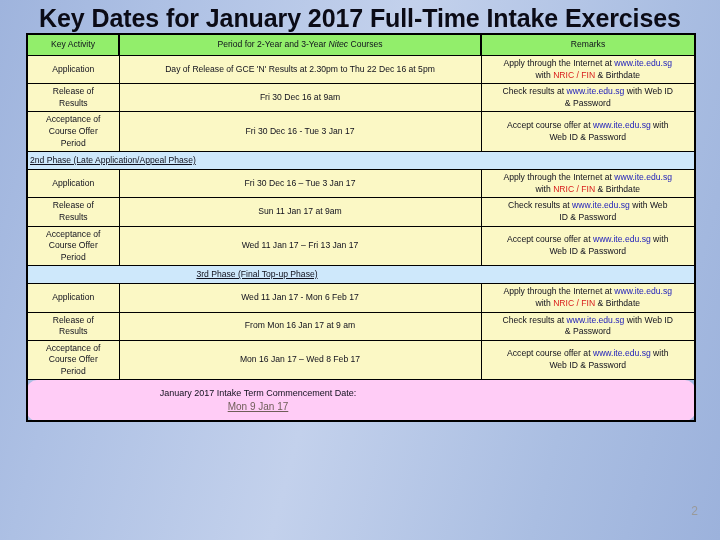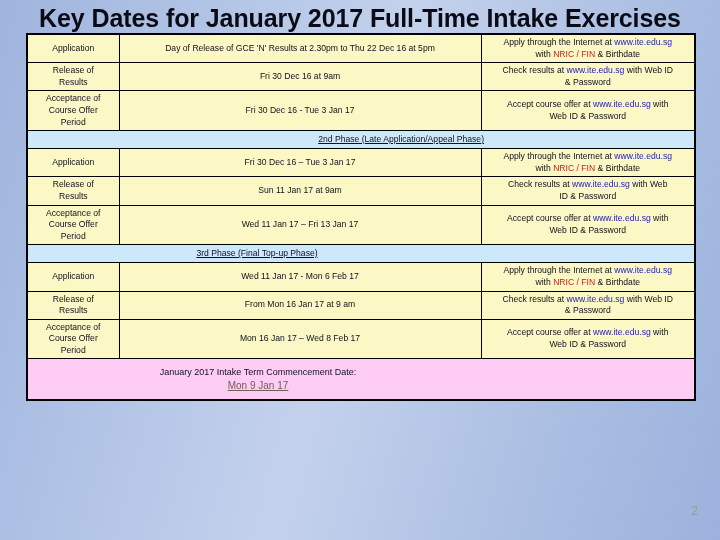--- a/index.html
+++ b/index.html
@@ -86,20 +86,21 @@
   }
   .red {
     color: #d81b1b;
   }
 
   tr.foot td {
     background: #ffccf6;
     height: 34px;
     padding: 3px;
     position: relative;
+    border-radius: 10px;
   }
   .foot-l1 { font-size: 9px; display: block; }
   .foot-l2 {
     font-size: 10px;
     display: block;
     color: #6f5d58;
     text-decoration: underline;
     margin-top: 1px;
   }
   #pagenum {
@@ -118,41 +119,46 @@
   <div id="title">Key Dates for January 2017 Full-Time Intake Exercises</div>
 
   <div id="tablewrap">
     <table class="kd">
       <colgroup>
         <col class="c1">
           <col class="c2">
           <col class="c3">
       </colgroup>
       <tbody id="tbody">
+          <tr class="hdr">
+            <td>Key Activity</td>
+            <td class="sp"><span>Period for 2-Year and 3-Year </span><span class="ital">Nitec</span><span> Courses</span></td>
+            <td class="sp">Remarks</td>
+          </tr>
           <tr class="body">
             <td class="act" style="white-space: pre-line;">Application</td>
             <td class="per">Day of Release of  GCE 'N' Results  at 2.30pm to Thu 22 Dec 16 at 5pm</td>
             <td class="rem"><span>Apply through the Internet at </span><span class="lnk">www.ite.edu.sg</span><br><span>with </span><span class="red">NRIC / FIN</span><span> &amp; Birthdate</span></td>
           </tr>
           <tr class="body">
             <td class="act" style="white-space: pre-line;">Release of
 Results</td>
             <td class="per">Fri 30 Dec 16 at 9am</td>
             <td class="rem"><span>Check results at </span><span class="lnk">www.ite.edu.sg</span><span> with Web ID</span><br><span>&amp; Password</span></td>
           </tr>
           <tr class="body">
             <td class="act" style="white-space: pre-line;">Acceptance of
 Course Offer
 Period</td>
             <td class="per">Fri 30 Dec 16 - Tue 3 Jan  17</td>
             <td class="rem"><span>Accept course offer at </span><span class="lnk">www.ite.edu.sg</span><span> with</span><br><span>Web ID &amp; Password</span></td>
           </tr>
           <tr class="phase">
             <td colspan="3">
-              <div style="width: 454px; text-align: right;"><span class="phase-lbl">2nd Phase (Late Application/Appeal Phase)</span></div>
+              <div style="width: 454px; text-align: left;"><span class="phase-lbl">2nd Phase (Late Application/Appeal Phase)</span></div>
             </td>
           </tr>
           <tr class="body">
             <td class="act" style="white-space: pre-line;">Application</td>
             <td class="per">Fri 30 Dec 16 – Tue 3 Jan 17</td>
             <td class="rem"><span>Apply through the Internet at </span><span class="lnk">www.ite.edu.sg</span><br><span>with </span><span class="red">NRIC / FIN</span><span>  &amp; Birthdate</span></td>
           </tr>
           <tr class="body">
             <td class="act" style="white-space: pre-line;">Release of
 Results</td>

